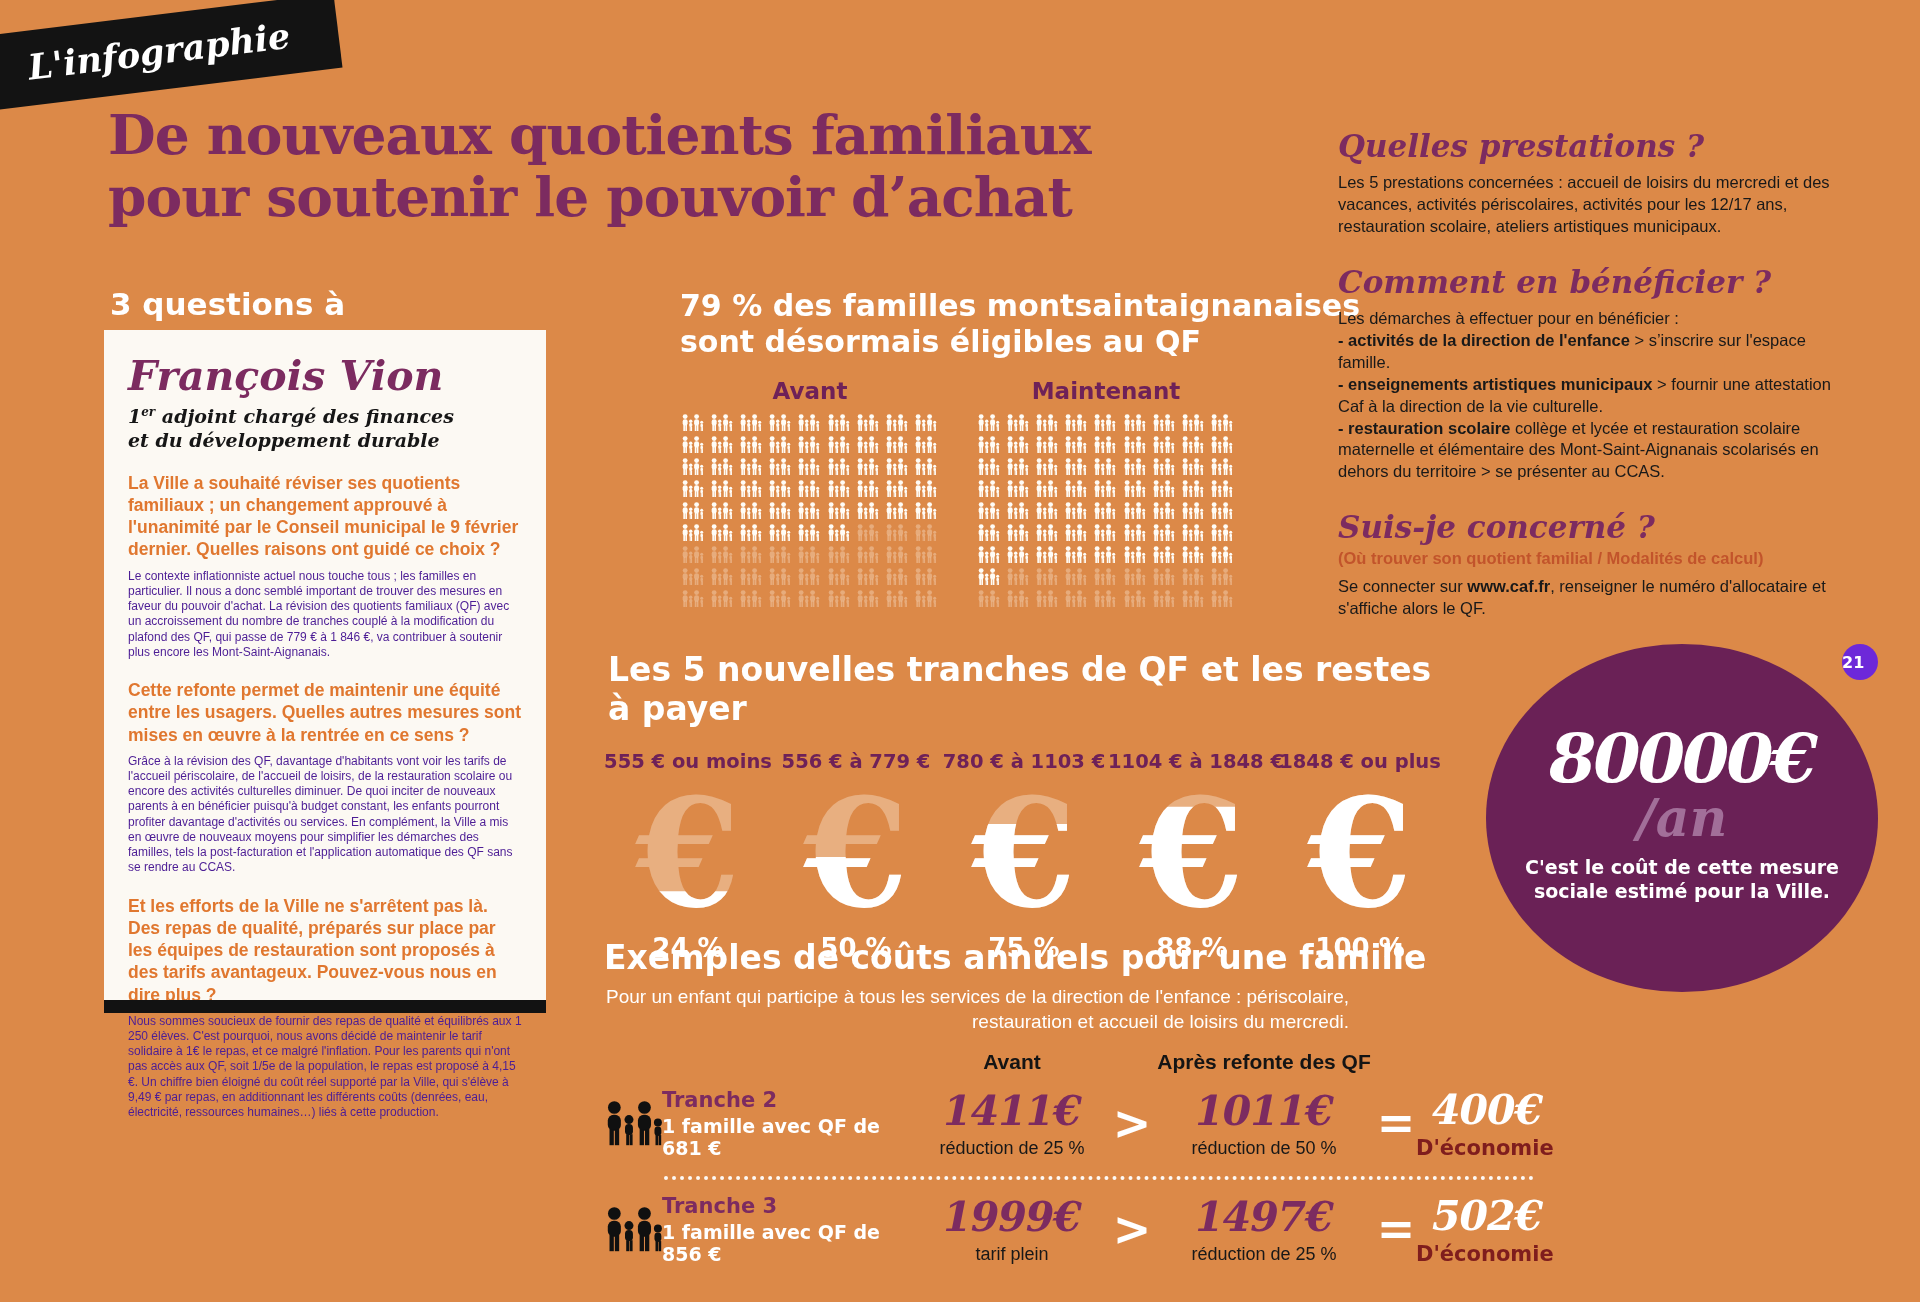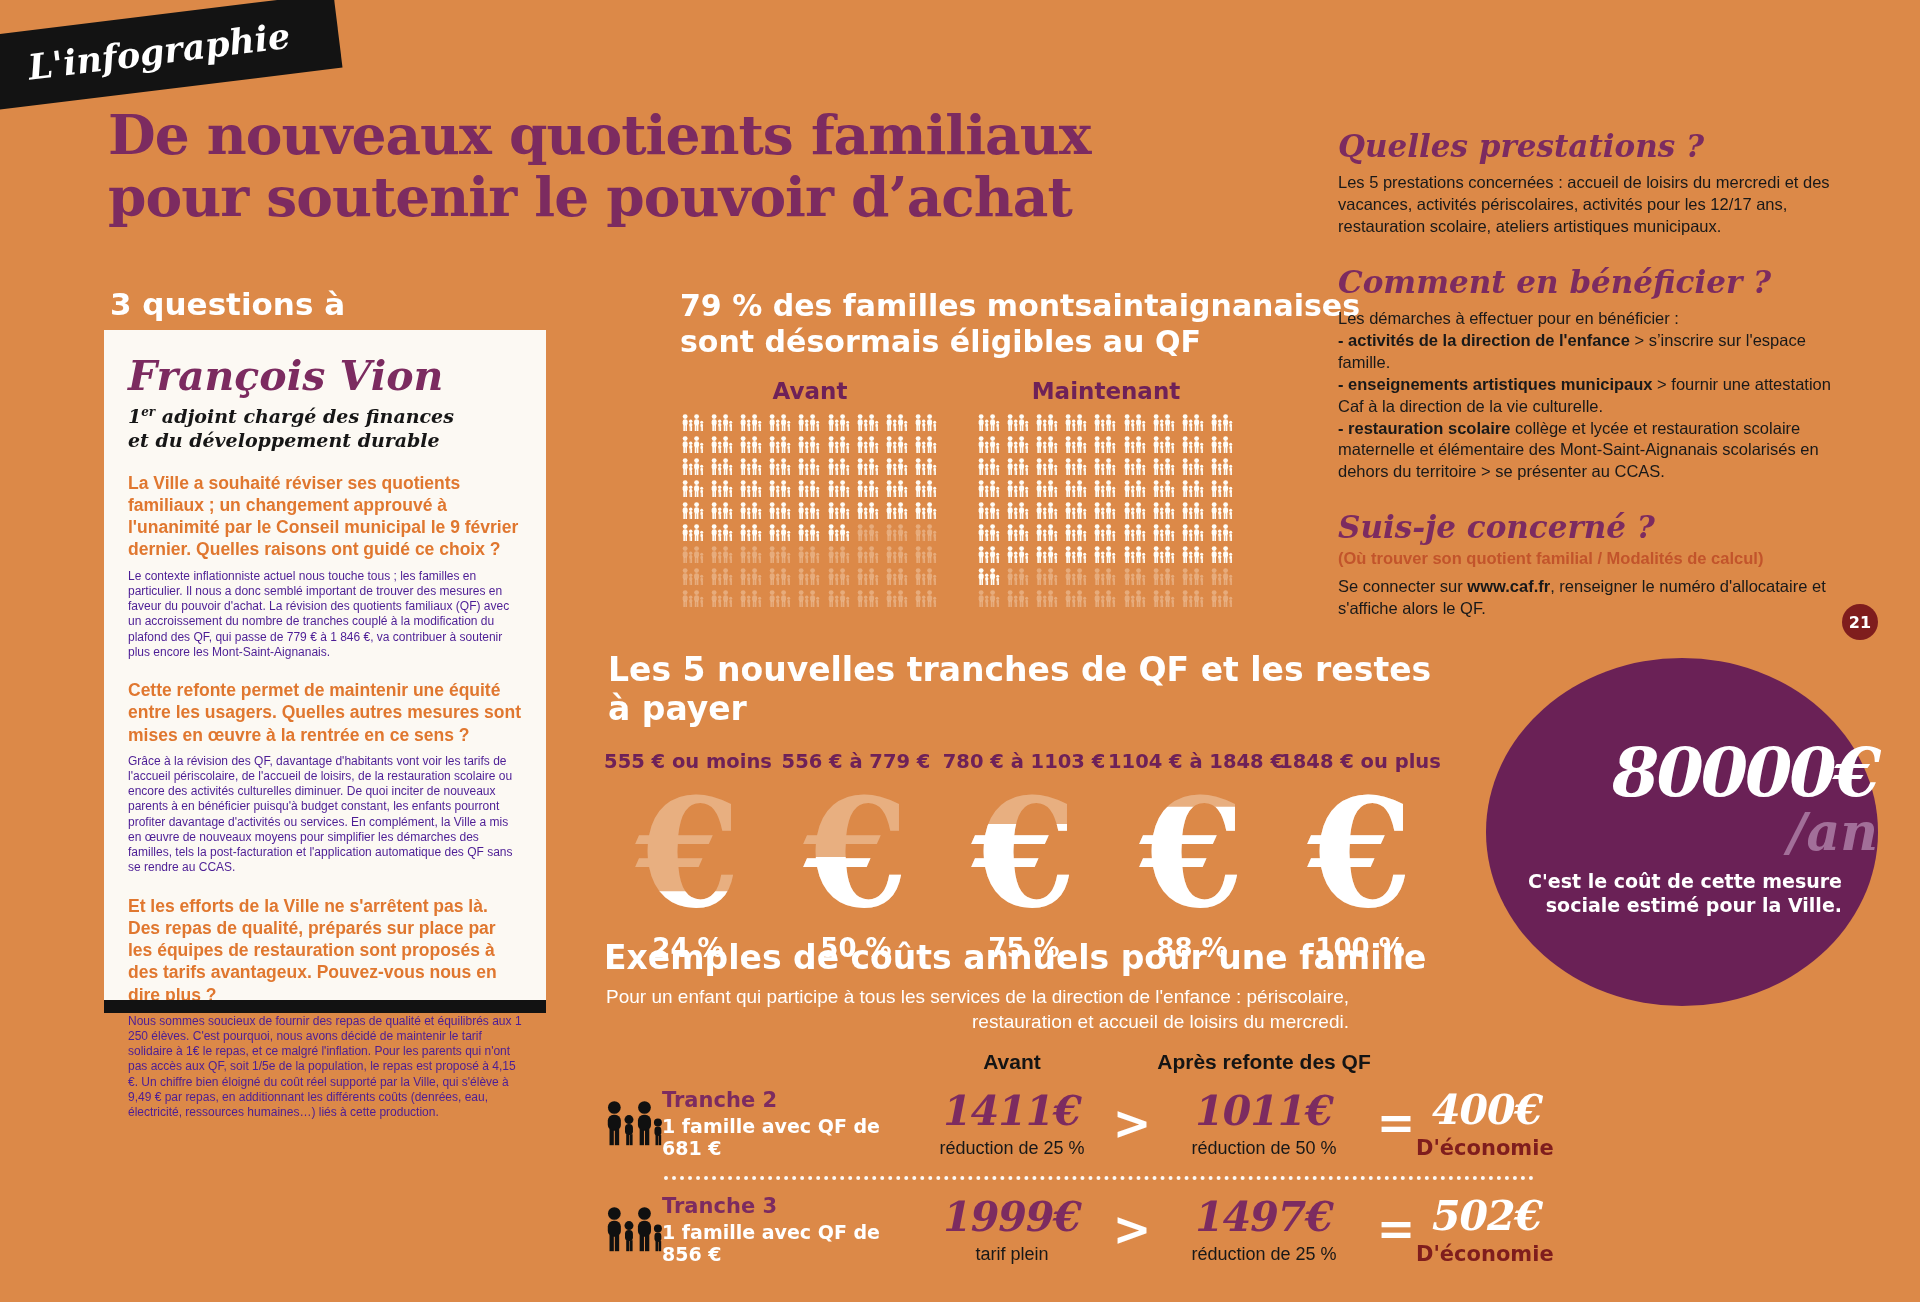--- a/index.html
+++ b/index.html
@@ -86,32 +86,32 @@
   
   .right-col{left:1338px;top:128px;width:500px;}
   .rc-h{color:#7C2B60;font:italic 700 31px "DejaVu Serif",serif;}
   .rc-p{color:#191919;font-size:16.5px;line-height:1.33;margin-top:8px;}
   .rc-p b{font-weight:700;}
   .rc-section{margin-top:26px;}
   .rc-note{color:#C2542B;font:700 16.5px "Liberation Sans",sans-serif;margin-top:4px;}
 
   
   .bubble{
-    left:1486px;top:658px;width:392px;height:348px;border-radius:50%;
-    background:#6A2156;color:#fff;text-align:right;box-sizing:border-box;padding-top:80px;
+    left:1486px;top:644px;width:392px;height:348px;border-radius:50%;
+    background:#6A2156;color:#fff;text-align:center;box-sizing:border-box;padding-top:80px;
   }
   .bubble-amount{font:italic 700 68px "DejaVu Serif",serif;letter-spacing:-3px;line-height:1;}
   .bubble-per{font:italic 700 52px "DejaVu Serif",serif;color:#A26F99;line-height:1;margin-top:0px;}
   .bubble-caption{font:700 19px "DejaVu Sans",sans-serif;width:320px;margin:12px auto 0;line-height:1.25;}
 
   
   .page-badge{
-    left:1842px;top:604px;width:36px;height:36px;border-radius:50%;
-    background:#7f1d1d;color:#fff;font:700 16px "DejaVu Sans",sans-serif;
-    display:flex;align-items:center;justify-content:center;z-index:5;
+    left:1842px;top:644px;width:36px;height:36px;border-radius:50%;
+    background:#6d28d9;color:#fff;font:700 16px "DejaVu Sans",sans-serif;
+    display:flex;align-items:center;z-index:5;
   }
 </style>
 </head>
 <body>
 
 <svg width="0" height="0" style="position:absolute" aria-hidden="true">
   <symbol id="family-icon" viewBox="0 0 36 26">
     <g fill="currentColor">
       <circle cx="6" cy="4" r="3.7"></circle>
       <rect x="2.2" y="8.2" width="7.6" height="9.3" rx="3.4"></rect>

